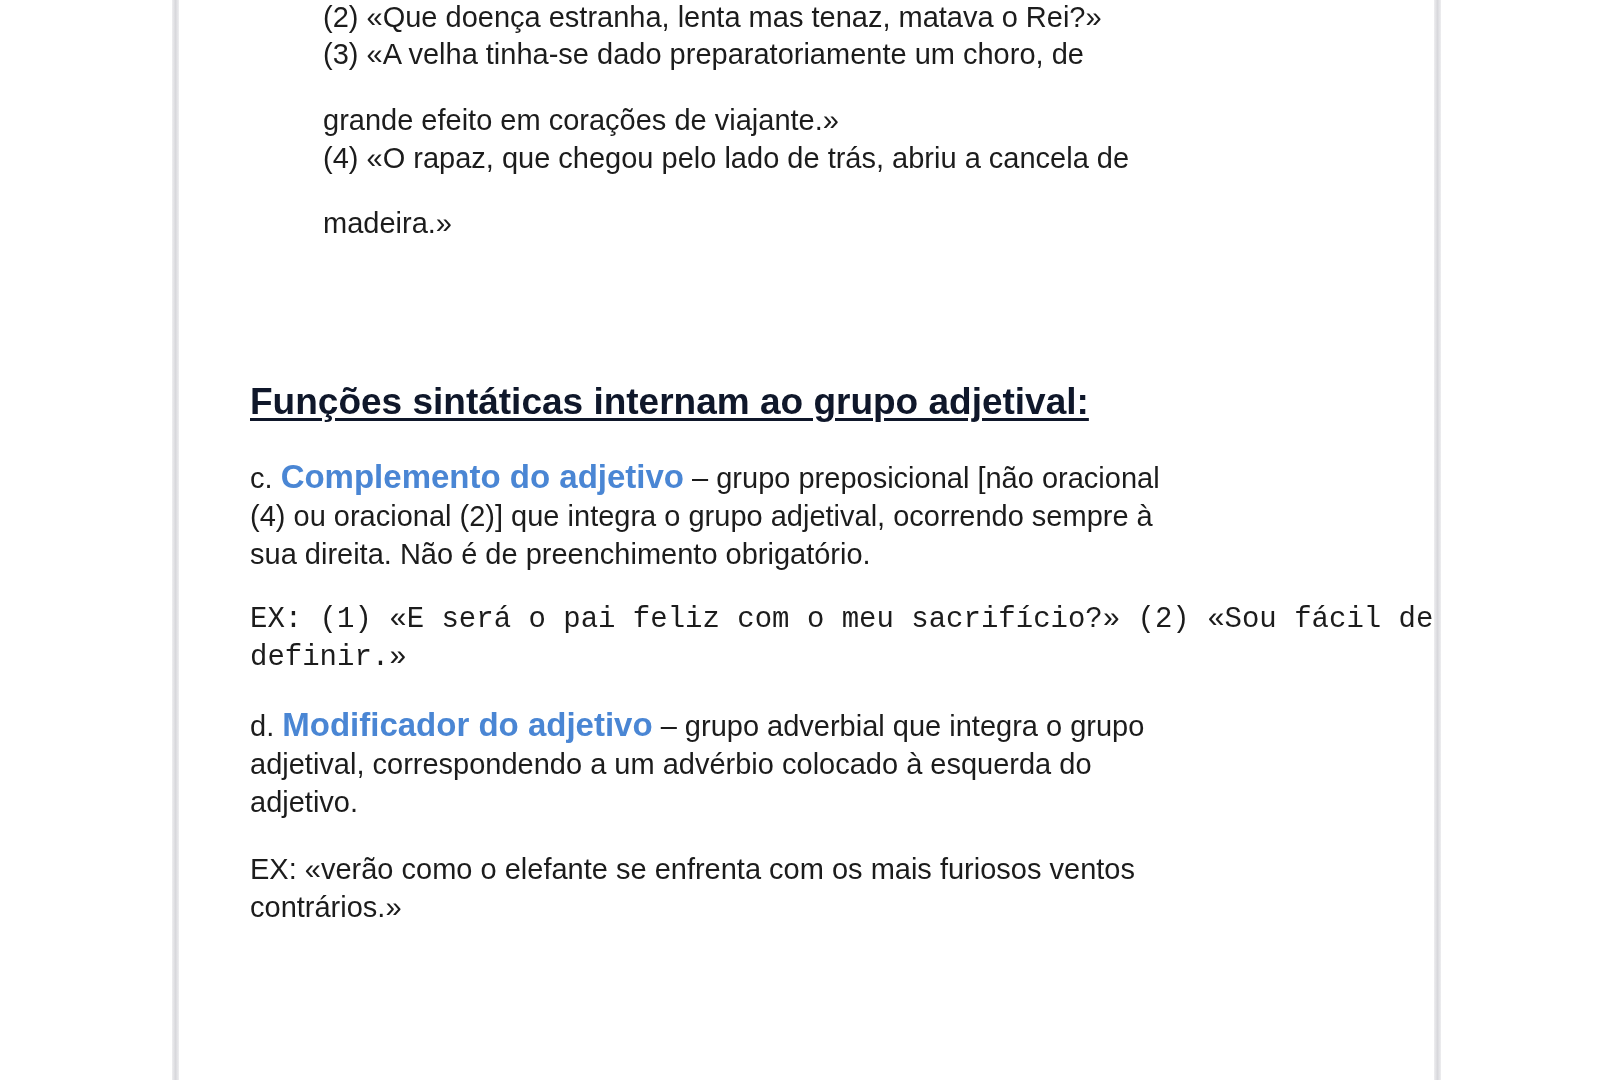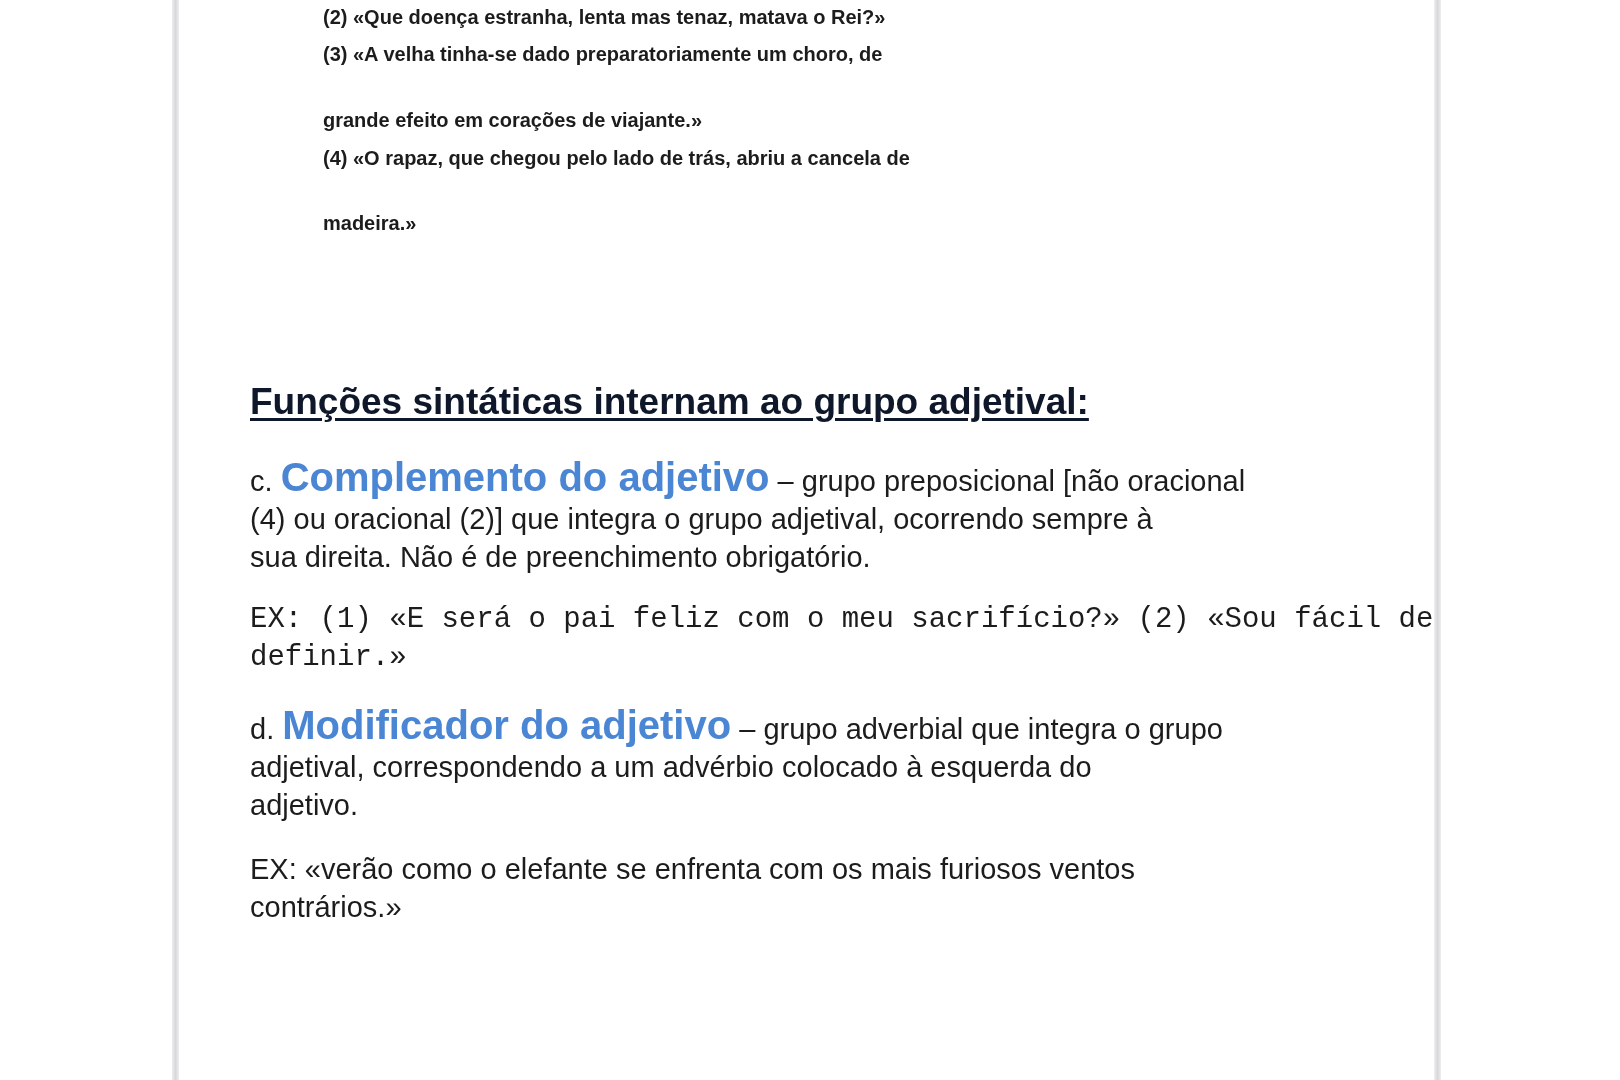--- a/index.html
+++ b/index.html
@@ -21,25 +21,24 @@
     height: 1080px;
     width: 7px;
     background: linear-gradient(to right, #eeeef0, #d8d8dc 50%, #eeeef0);
   }
   .page-edge.left { left: 172px; }
   .page-edge.right { left: 1434px; }
 
   .quote-line {
     position: absolute;
     left: 323px;
-    font-size: 20px;
+    font-size: 29px;
     line-height: 34px;
     white-space: nowrap;
     color: #1c1c1c;
-    font-weight: bold;
   }
 
   .section-heading {
     position: absolute;
     left: 250px;
     top: 381px;
     font-size: 37px;
     font-weight: bold;
     color: #0f172a;
     text-decoration: underline;
@@ -52,21 +51,21 @@
     position: absolute;
     left: 250px;
     width: 1080px;
     font-size: 29px;
     line-height: 38px;
     color: #1c1c1c;
   }
   .para .term {
     color: #4a86d4;
     font-weight: bold;
-    font-size: 40px;
+    font-size: 33px;
   }
   .line { display: block; white-space: nowrap; }
 </style>
 </head>
 <body>
 
 <div class="page-edge left"></div>
 <div class="page-edge right"></div>
 
 <div>

